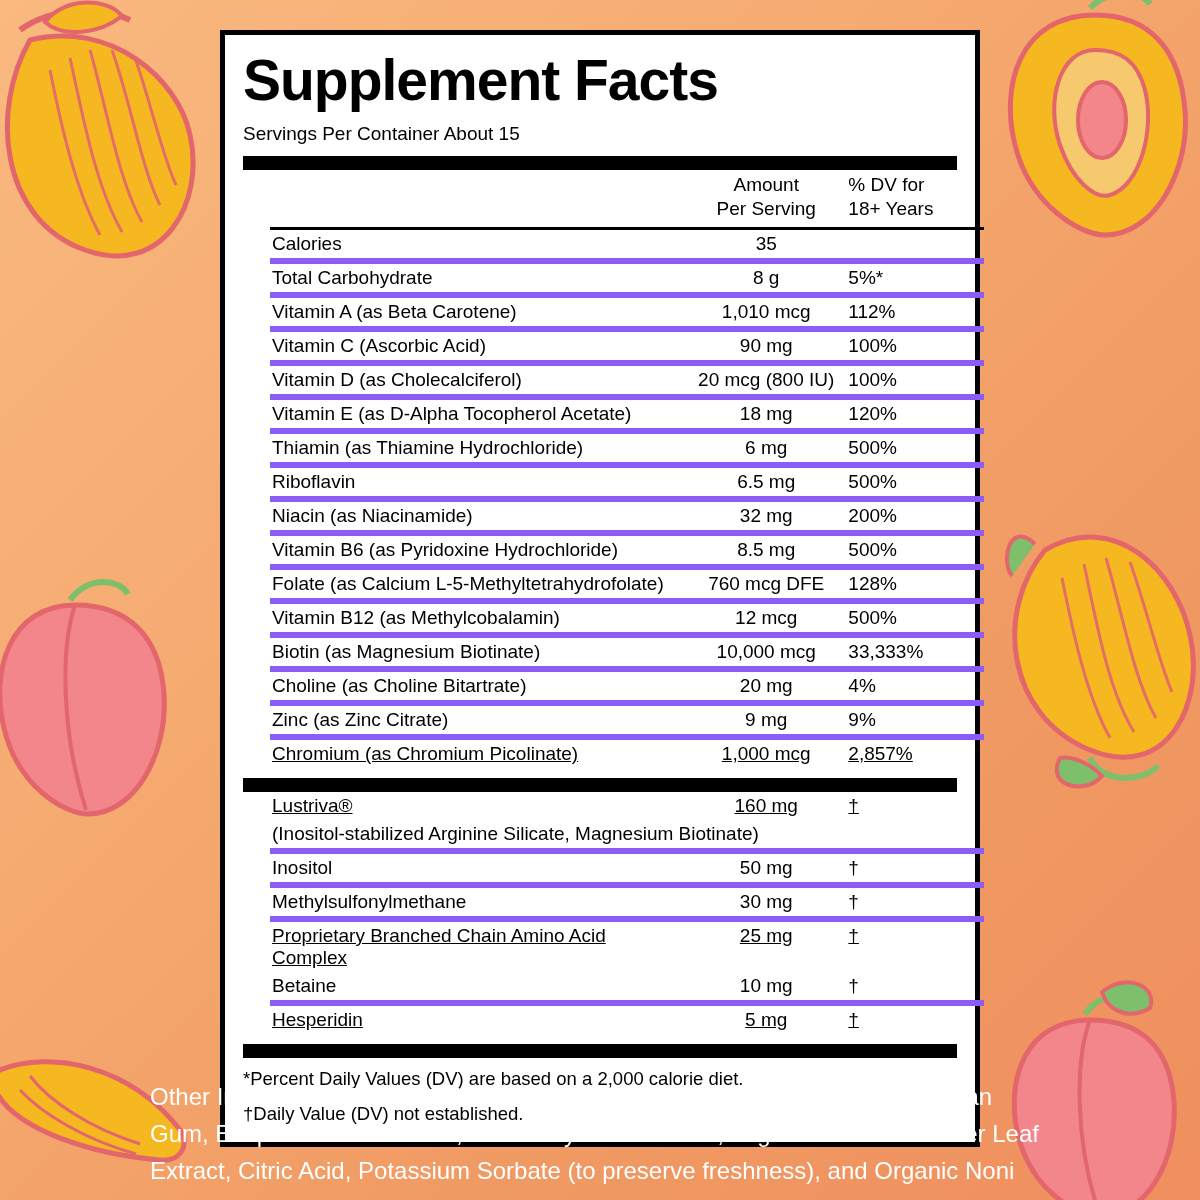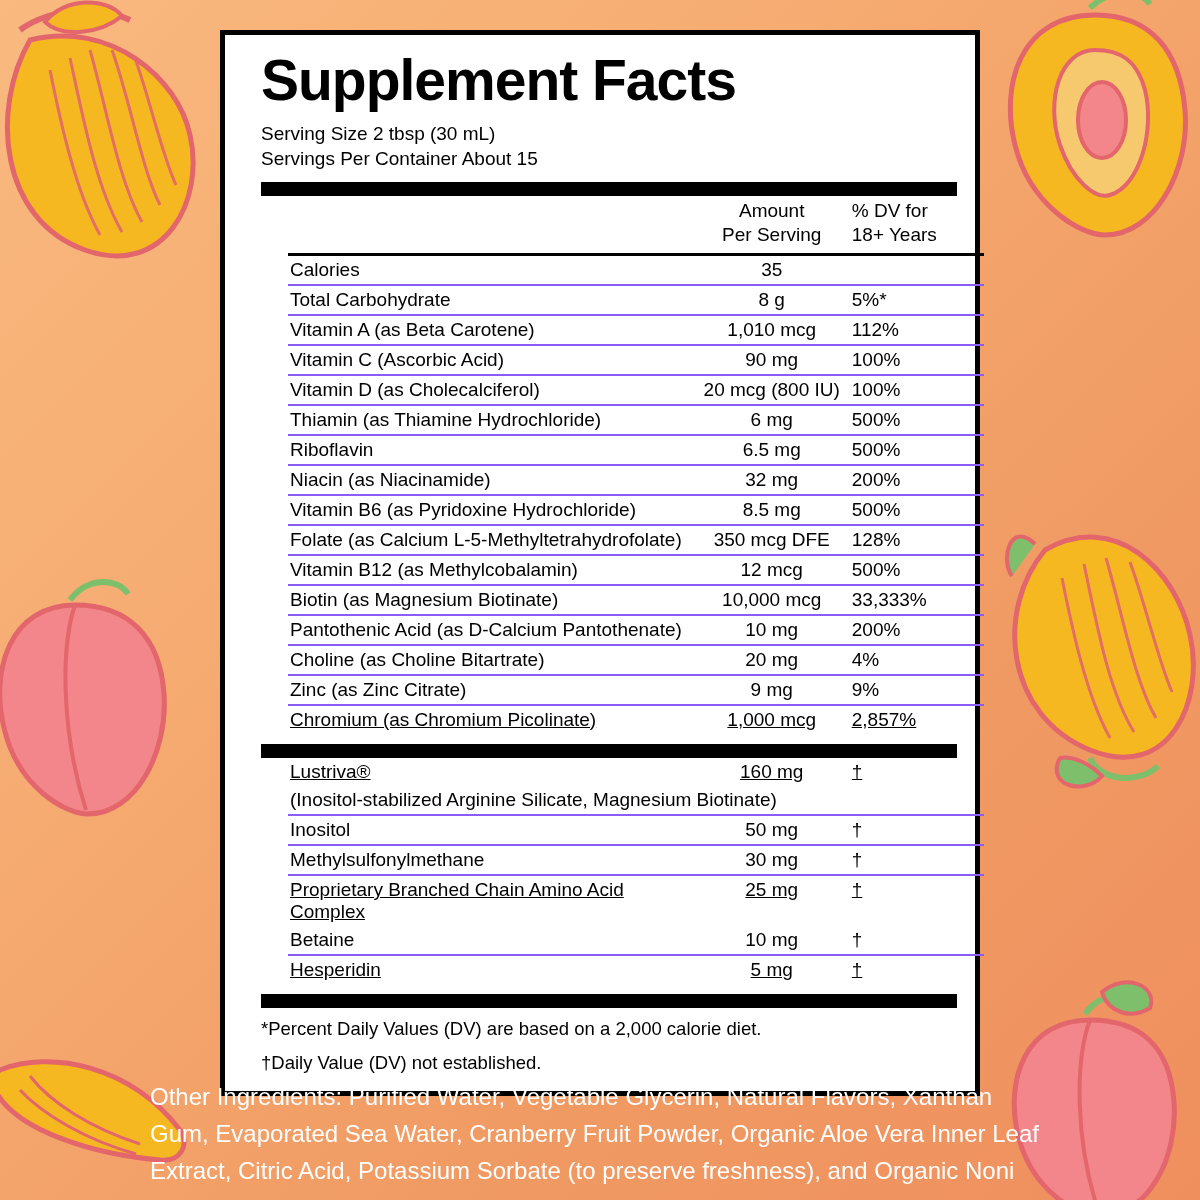--- a/index.html
+++ b/index.html
@@ -18,21 +18,21 @@
   .bg-art svg { position: absolute; }
 
   
   .panel {
     position: absolute;
     left: 220px;
     top: 30px;
     width: 760px;
     background: #ffffff;
     border: 5px solid #000;
-    padding: 14px 18px 14px 36px;
+    padding: 14px 18px 14px 18px;
     z-index: 2;
   }
 
   .title {
     font-size: 57px;
     font-weight: bold;
     letter-spacing: -1px;
     line-height: 1.05;
     margin: 2px 0 10px 0;
     color: #000;
@@ -52,21 +52,21 @@
     font-size: 19px;
     color: #000;
     margin-left: 27px;
   }
   table.facts td, table.facts th {
     padding: 3px 0 3px 0;
     vertical-align: top;
     font-weight: normal;
     text-align: left;
   }
-  table.facts tr.row td { border-bottom: 2px solid #8b5cf6; }
+  table.facts tr.row td { border-bottom: 6px solid #8b5cf6; }
   table.facts tr.norule td { border-bottom: none; text-decoration: underline; }
 
   .col-name  { width: 58%; padding-left: 2px !important; }
   .col-amt   { width: 23%; text-align: center !important; }
   .col-dv    { width: 19%; text-align: left; }
 
   thead td { border-bottom: 3px solid #000 !important; padding-bottom: 6px !important; }
   .hdr {
     text-align: center;
     font-weight: bold;
@@ -155,21 +155,20 @@
       <path d="M30 80 C52 104 96 130 146 144"></path>
     </g>
   </svg>
 
 </div>
 
 <div class="panel">
 
   <div class="title">Supplement Facts</div>
 
-  <div class="serving">Serving Size 2 tbsp (30 mL)</div>
   <div class="serving">Servings Per Container About 15</div>
 
   <div class="rule-thick"></div>
 
   <table class="facts">
     <thead>
       <tr>
         <td class="col-name"></td>
         <td class="col-amt hdr">Amount
 Per Serving</td>
@@ -197,20 +196,25 @@
           <td class="col-name">Vitamin C (Ascorbic Acid)</td>
           <td class="col-amt">90 mg</td>
           <td class="col-dv">100%</td>
         </tr>
       <tr class="row">
           <td class="col-name">Vitamin D (as Cholecalciferol)</td>
           <td class="col-amt">20 mcg (800 IU)</td>
           <td class="col-dv">100%</td>
         </tr>
       <tr class="row">
+          <td class="col-name">Vitamin E (as D-Alpha Tocopherol Acetate)</td>
+          <td class="col-amt">18 mg</td>
+          <td class="col-dv">120%</td>
+        </tr>
+      <tr class="row">
           <td class="col-name">Thiamin (as Thiamine Hydrochloride)</td>
           <td class="col-amt">6 mg</td>
           <td class="col-dv">500%</td>
         </tr>
       <tr class="row">
           <td class="col-name">Riboflavin</td>
           <td class="col-amt">6.5 mg</td>
           <td class="col-dv">500%</td>
         </tr>
       <tr class="row">
@@ -218,37 +222,32 @@
           <td class="col-amt">32 mg</td>
           <td class="col-dv">200%</td>
         </tr>
       <tr class="row">
           <td class="col-name">Vitamin B6 (as Pyridoxine Hydrochloride)</td>
           <td class="col-amt">8.5 mg</td>
           <td class="col-dv">500%</td>
         </tr>
       <tr class="row">
           <td class="col-name">Folate (as Calcium L-5-Methyltetrahydrofolate)</td>
-          <td class="col-amt">350 mcg DFE</td>
+          <td class="col-amt">760 mcg DFE</td>
           <td class="col-dv">128%</td>
         </tr>
       <tr class="row">
           <td class="col-name">Vitamin B12 (as Methylcobalamin)</td>
           <td class="col-amt">12 mcg</td>
           <td class="col-dv">500%</td>
         </tr>
       <tr class="row">
           <td class="col-name">Biotin (as Magnesium Biotinate)</td>
           <td class="col-amt">10,000 mcg</td>
           <td class="col-dv">33,333%</td>
-        </tr>
-      <tr class="row">
-          <td class="col-name">Pantothenic Acid (as D-Calcium Pantothenate)</td>
-          <td class="col-amt">10 mg</td>
-          <td class="col-dv">200%</td>
         </tr>
       <tr class="row">
           <td class="col-name">Choline (as Choline Bitartrate)</td>
           <td class="col-amt">20 mg</td>
           <td class="col-dv">4%</td>
         </tr>
       <tr class="row">
           <td class="col-name">Zinc (as Zinc Citrate)</td>
           <td class="col-amt">9 mg</td>
           <td class="col-dv">9%</td>

